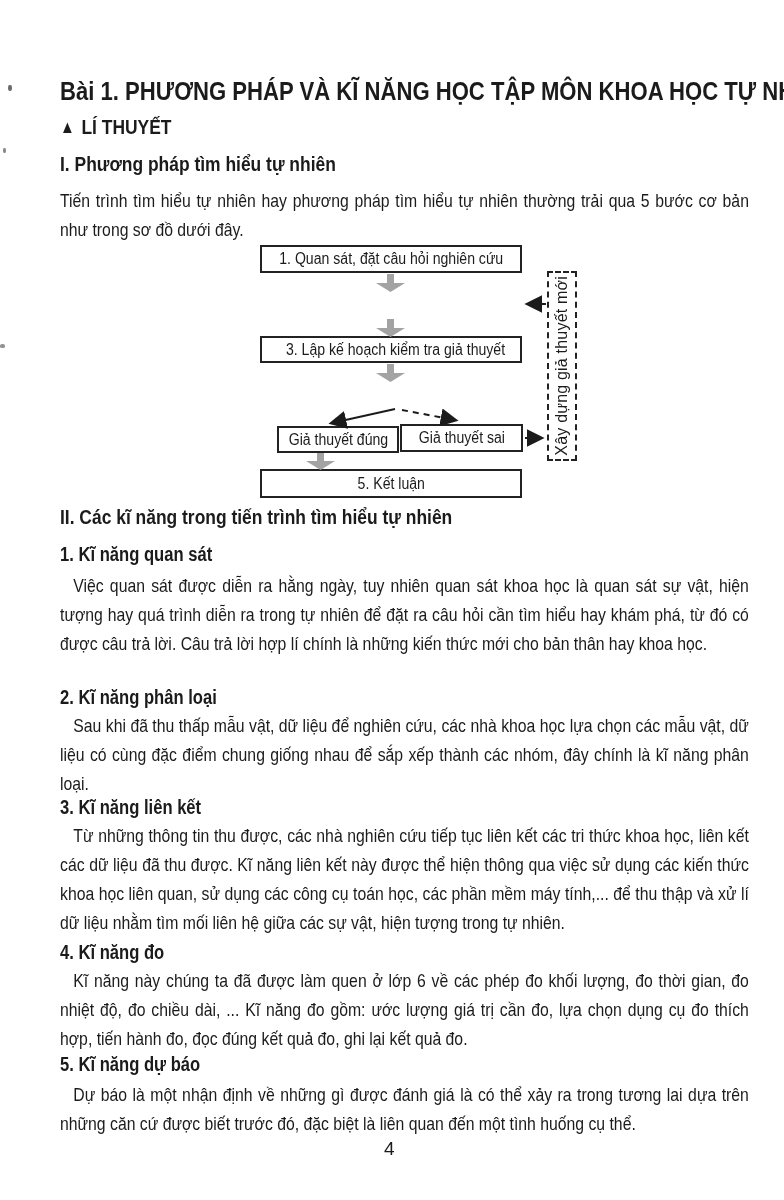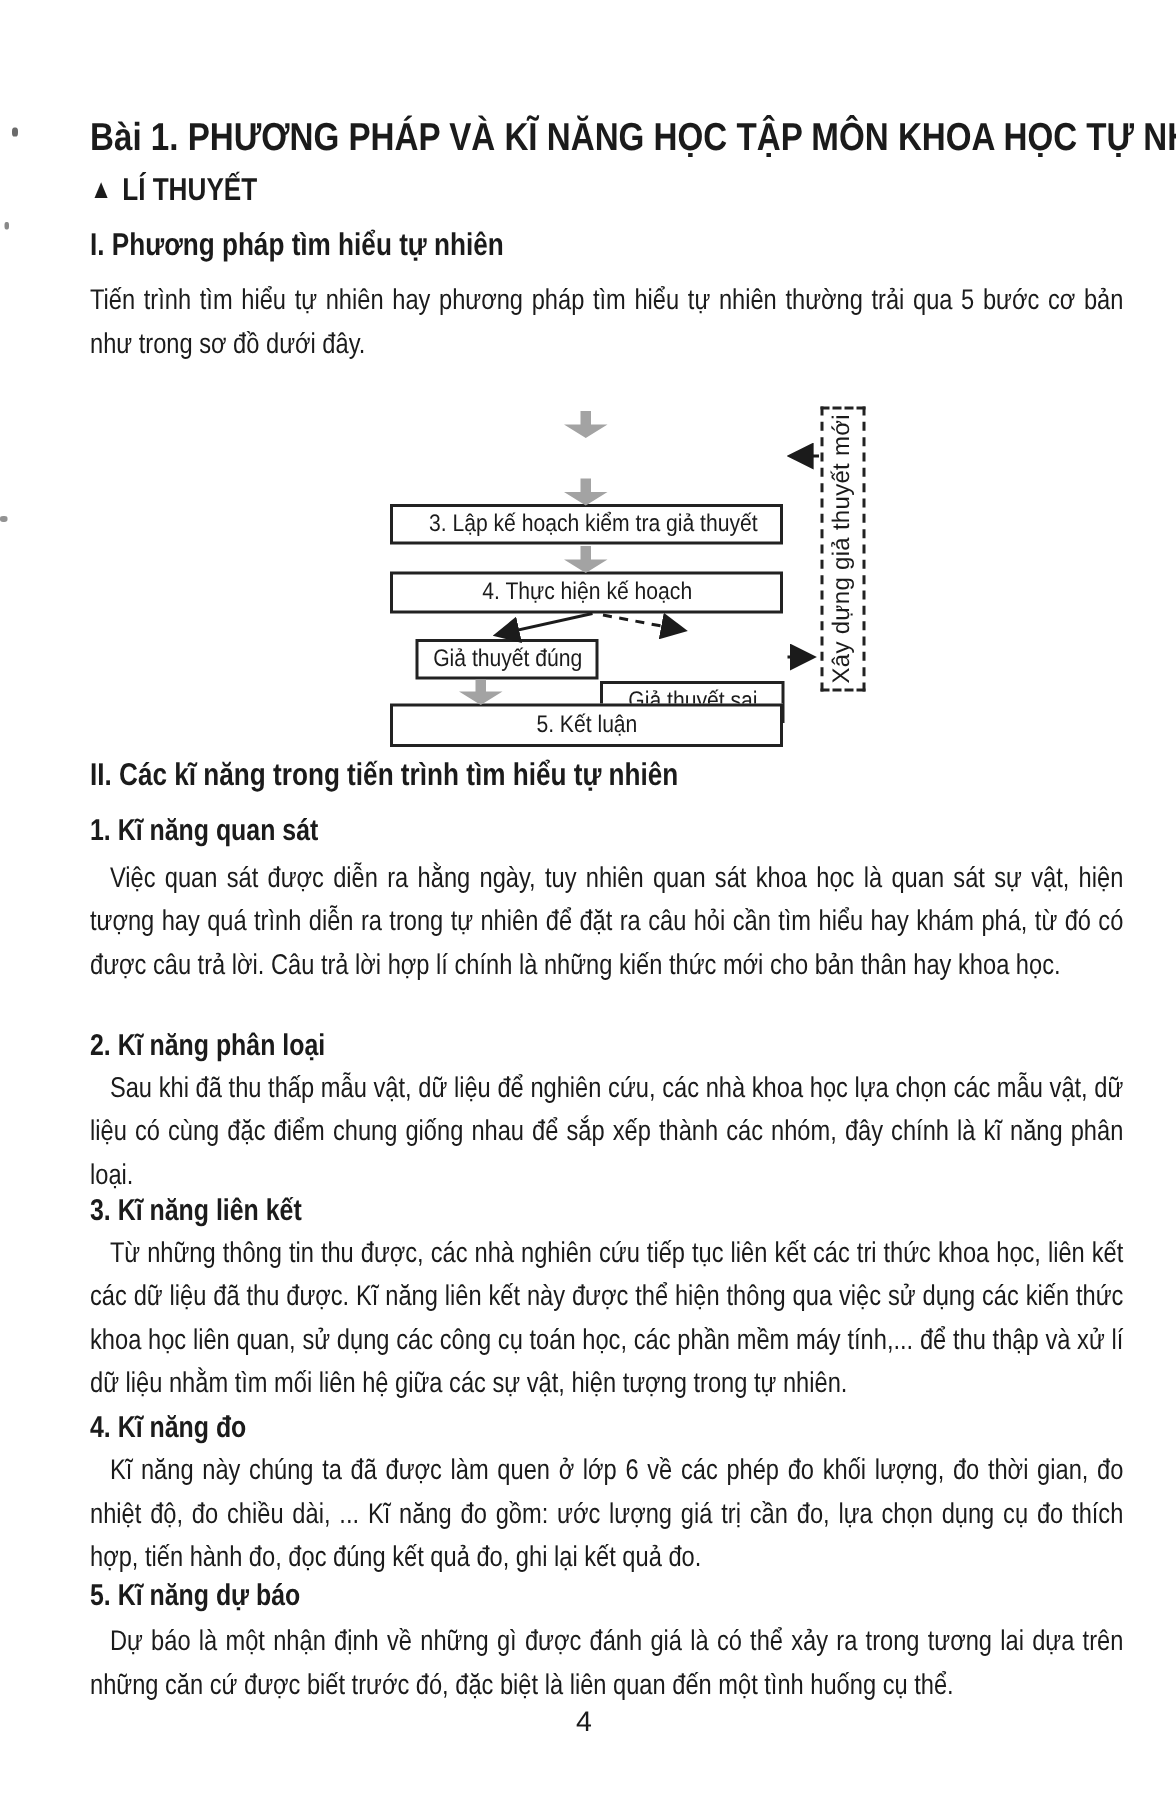--- a/index.html
+++ b/index.html
@@ -41,31 +41,31 @@
 
 <div class="abs cx theory" style="left:60px;top:115px;">
   <span class="tri">▲</span><span>LÍ THUYẾT</span>
 </div>
 
 <div class="abs cx h-roman" style="left:60px;top:152px;">I. Phương pháp tìm hiểu tự nhiên</div>
 <div class="abs cx para" style="left:60px;top:186px;">Tiến trình tìm hiểu tự nhiên hay phương pháp tìm hiểu tự nhiên thường trải qua 5 bước cơ bản như trong sơ đồ dưới đây.</div>
 
 <div class="abs" style="left:0;top:0;width:784px;height:1200px;">
 
+  <div class="fc-box" style="left:260px;top:245px;width:262px;height:28px;">
+    <span class="sq">1. Quan sát, đặt câu hỏi nghiên cứu</span>
+  </div>
   <div class="fc-box" style="left:260px;top:336px;width:262px;height:27px;justify-content:flex-end;">
     <span class="sq">3. Lập kế hoạch kiểm tra giả thuyết</span>
-  </div>
-  <div class="fc-box" style="left:260px;top:381px;width:262px;height:28px;">
-    <span class="sq">4. Thực hiện kế hoạch</span>
   </div>
 
   <div class="fc-box" style="left:260px;top:426px;width:122px;height:27px;margin-left:17px;">
     <span class="sq">Giả thuyết đúng</span>
   </div>
-  <div class="fc-box" style="left:400px;top:424px;width:123px;height:28px;margin-top:30px;">
+  <div class="fc-box" style="left:400px;top:424px;width:123px;height:28px;">
     <span class="sq">Giả thuyết sai</span>
   </div>
 
   <div class="fc-box" style="left:260px;top:469px;width:262px;height:29px;">
     <span class="sq">5. Kết luận</span>
   </div>
 
   <div class="fc-side" style="left:547px;top:271px;width:30px;height:190px;">
     <span class="vtext">Xây dựng giả thuyết mới</span>
   </div>

